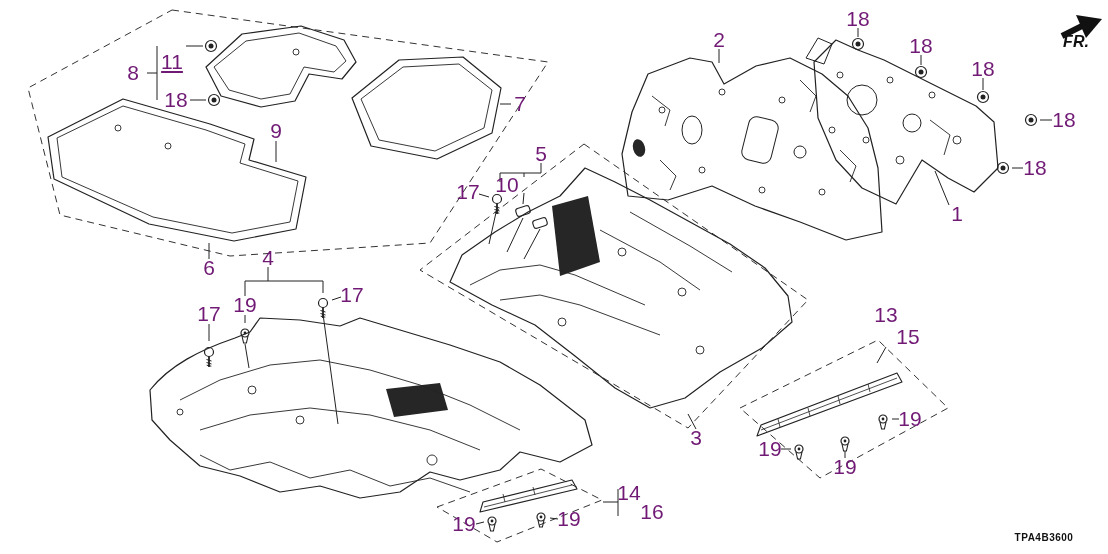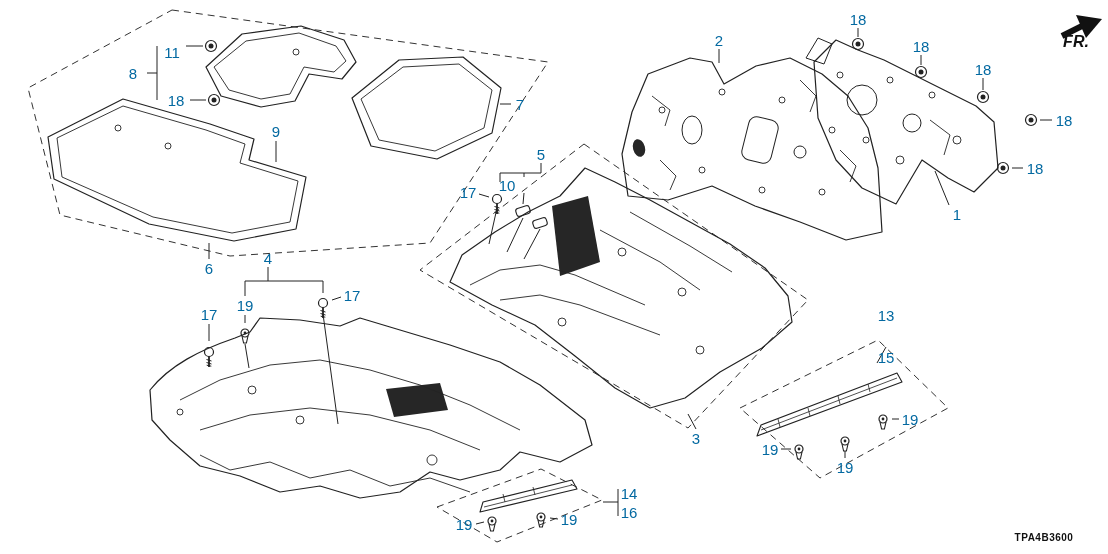--- a/index.html
+++ b/index.html
@@ -1,20 +1,20 @@
 <!DOCTYPE html>
 <html><head>
 <meta charset="utf-8">
 <title>Diagram</title>
 <style>
   html,body{margin:0;padding:0;background:#ddd;}
   .stage{position:relative;width:1108px;height:554px;background:#ffffff;overflow:hidden;
          font-family:"Liberation Sans",sans-serif;}
   .stage svg{position:absolute;left:0;top:0;}
-  .callout{position:absolute;transform:translate(-50%,-50%);font-size:15px;color:#0369a1;}
+  .callout{position:absolute;transform:translate(-50%,-50%);font-size:21px;color:#701a75;}
   .fr-label{position:absolute;transform:translate(-50%,-50%);font-size:16px;font-weight:bold;
             font-style:italic;color:#111;}
   .diagram-code{position:absolute;transform:translate(-50%,-50%);font-size:10px;font-weight:bold;
             color:#111;letter-spacing:.5px;}
 </style>
 </head>
 <body>
 
 <div class="stage">
 
@@ -196,21 +196,21 @@
       <rect x="-7" y="-4" width="14" height="8" rx="2.5" transform="translate(540,223) rotate(-18)" fill="none" stroke="#222" stroke-width="1.1"></rect>
     </g>
 
     <g>
       <line x1="1062" y1="36" x2="1082" y2="26" stroke="#111" stroke-width="6"></line>
       <polygon points="1076,15 1102,19 1086,38" fill="#111"></polygon>
     </g>
   </svg>
 
   <div id="callout-layer">
-      <div class="callout" style="left: 172px; top: 52px;">11</div>
+      <div class="callout" style="left: 172px; top: 62px; text-decoration: underline;">11</div>
       <div class="callout" style="left: 133px; top: 73px;">8</div>
       <div class="callout" style="left: 176px; top: 100px;">18</div>
       <div class="callout" style="left: 276px; top: 131px;">9</div>
       <div class="callout" style="left: 520px; top: 104px;">7</div>
       <div class="callout" style="left: 209px; top: 268px;">6</div>
       <div class="callout" style="left: 719px; top: 40px;">2</div>
       <div class="callout" style="left: 858px; top: 19px;">18</div>
       <div class="callout" style="left: 921px; top: 46px;">18</div>
       <div class="callout" style="left: 983px; top: 69px;">18</div>
       <div class="callout" style="left: 1064px; top: 120px;">18</div>
@@ -218,24 +218,24 @@
       <div class="callout" style="left: 957px; top: 214px;">1</div>
       <div class="callout" style="left: 541px; top: 154px;">5</div>
       <div class="callout" style="left: 507px; top: 185px;">10</div>
       <div class="callout" style="left: 468px; top: 192px;">17</div>
       <div class="callout" style="left: 696px; top: 438px;">3</div>
       <div class="callout" style="left: 268px; top: 258px;">4</div>
       <div class="callout" style="left: 245px; top: 305px;">19</div>
       <div class="callout" style="left: 352px; top: 295px;">17</div>
       <div class="callout" style="left: 209px; top: 314px;">17</div>
       <div class="callout" style="left: 886px; top: 315px; text-align: right;">13</div>
-      <div class="callout" style="left: 886px; top: 337px; margin-top: 20px;">15</div>
+      <div class="callout" style="left: 908px; top: 337px;">15</div>
       <div class="callout" style="left: 770px; top: 449px;">19</div>
       <div class="callout" style="left: 845px; top: 467px;">19</div>
       <div class="callout" style="left: 910px; top: 419px;">19</div>
       <div class="callout" style="left: 629px; top: 493px;">14</div>
-      <div class="callout" style="left: 629px; top: 512px;">16</div>
+      <div class="callout" style="left: 652px; top: 512px;">16</div>
       <div class="callout" style="left: 464px; top: 524px;">19</div>
       <div class="callout" style="left: 569px; top: 519px;">19</div>
     </div>
   <div class="fr-label" style="left:1076px;top:42px;font-style:italic;">FR.</div>
   <div class="diagram-code" style="left:1044px;top:537px;">TPA4B3600</div>
 </div>
 
 </body></html>

